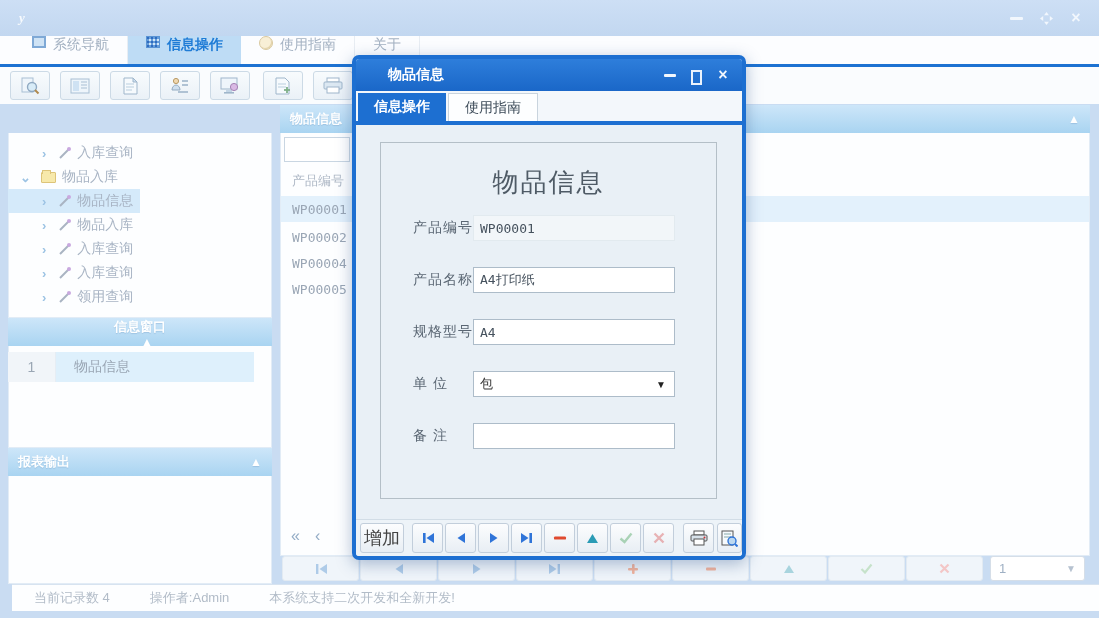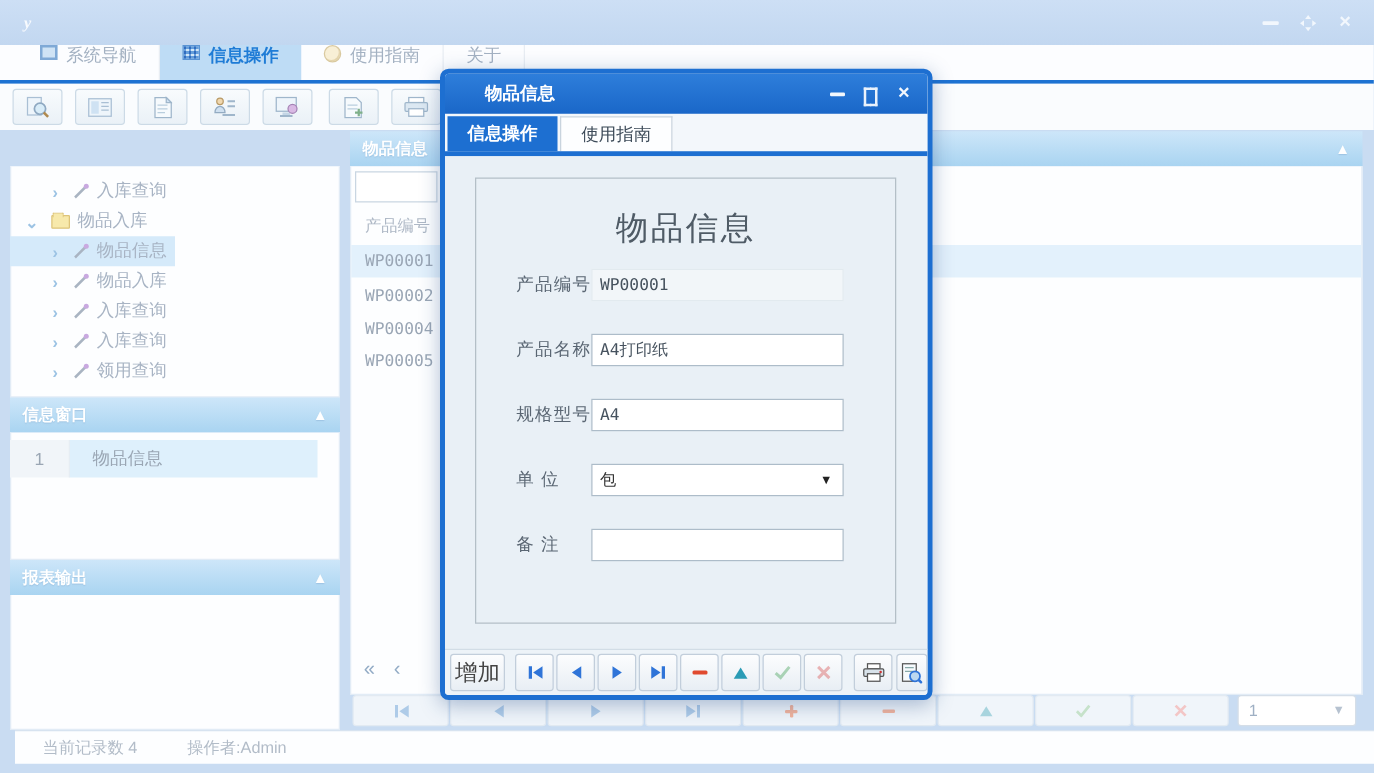--- a/index.html
+++ b/index.html
@@ -265,21 +265,21 @@
   </div>
   <div class="tree-row" style="top:285px; padding-left:34px;">
     <span class="chev">›</span>
     <svg width="14" height="14" style="margin:0 5px 0 12px">
         <line x1="2" y1="12" x2="11" y2="3" stroke="#a9b4c2" stroke-width="2"></line>
         <circle cx="11" cy="3" r="2" fill="#c9a9e0"></circle>
       </svg>
     <span>领用查询</span>
   </div>
 
-  <div class="pnl-hdr" style="left:8px; top:318px; width:264px;">
+  <div class="pnl-hdr" style="left:8px; top:318px; width:264px;flex-direction:column;">
     <span>信息窗口</span>
     <span class="sp"></span>
     <span class="hdr-ic icf">▲</span>
   </div>
   <div class="pnl-body" style="left:8px; top:346px; width:264px; height:102px;"></div>
   <div class="iw-num">1</div>
   <div class="iw-label">物品信息</div>
 
   <div class="pnl-hdr" style="left:8px; top:448px; width:264px;">
     <span>报表输出</span>
@@ -355,20 +355,21 @@
     <div class="gcombo">
       <span>1</span>
       <span class="sp"></span>
       <span class="dd">▼</span>
     </div>
   </div>
 
   <div class="statusbar">
     <span>当前记录数 4</span>
     <span>操作者:Admin</span>
+    <span>本系统支持二次开发和全新开发!</span>
   </div>
 
   <div class="dialog">
     <div class="dlg-title">
       <span>物品信息</span>
       <div class="dlg-ctrls">
         <span class="win-btn">
             <span class="win-min-bar"></span>
           </span>
         <span class="dlg-restore"></span>

